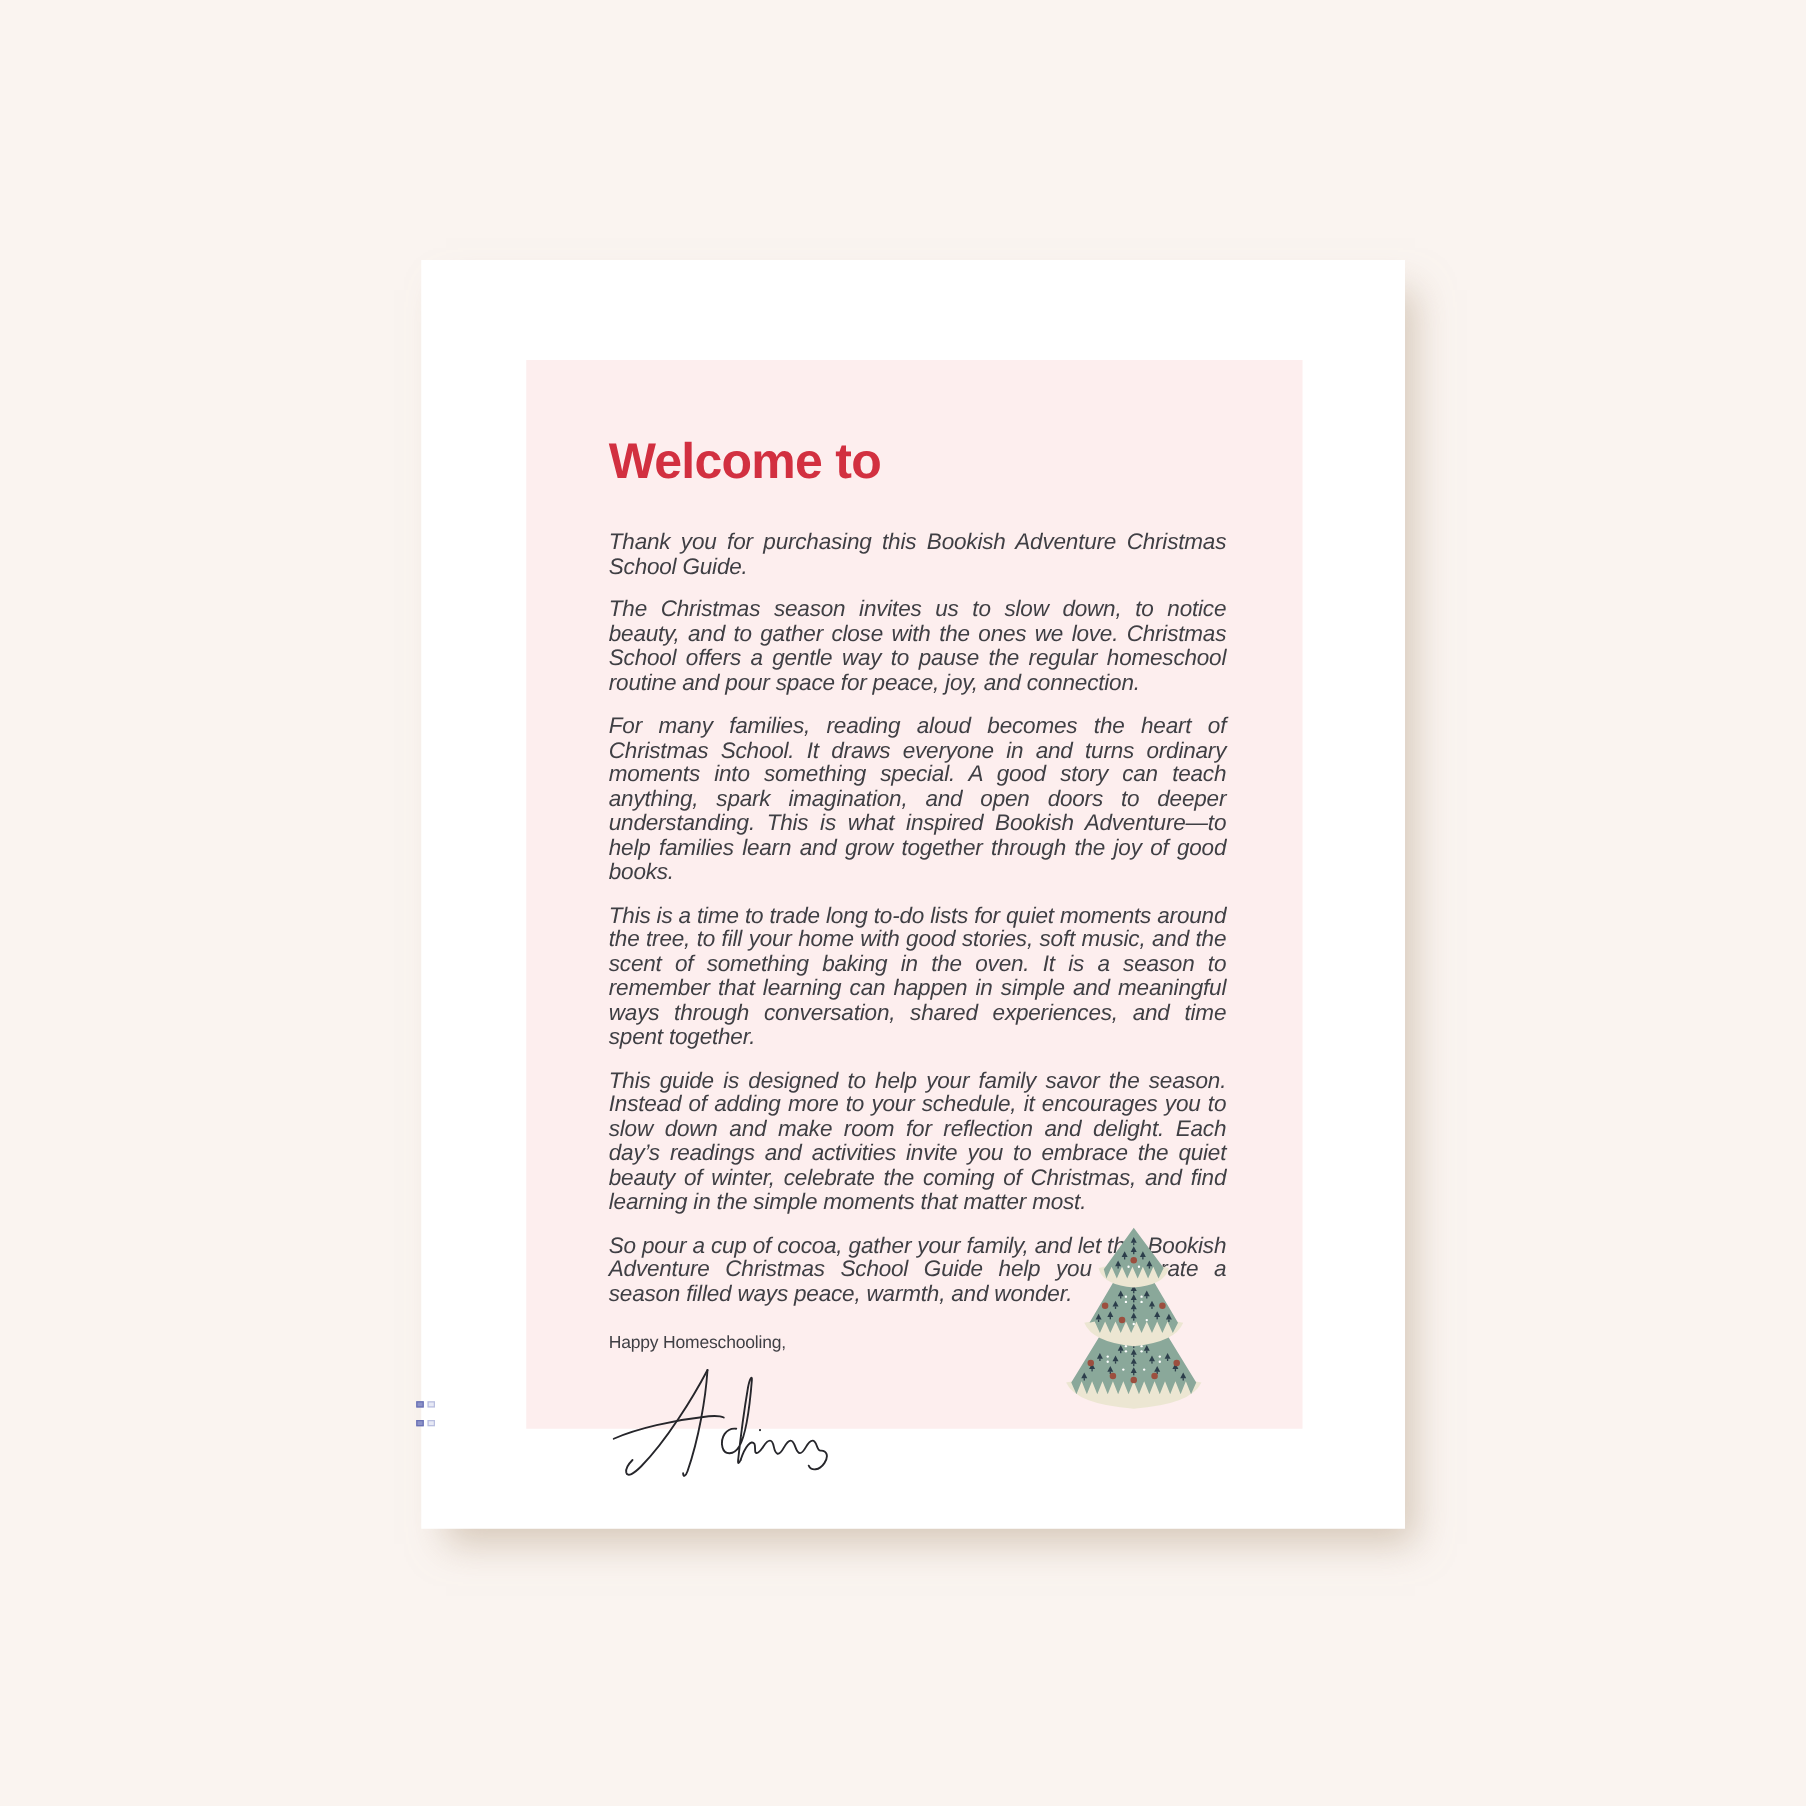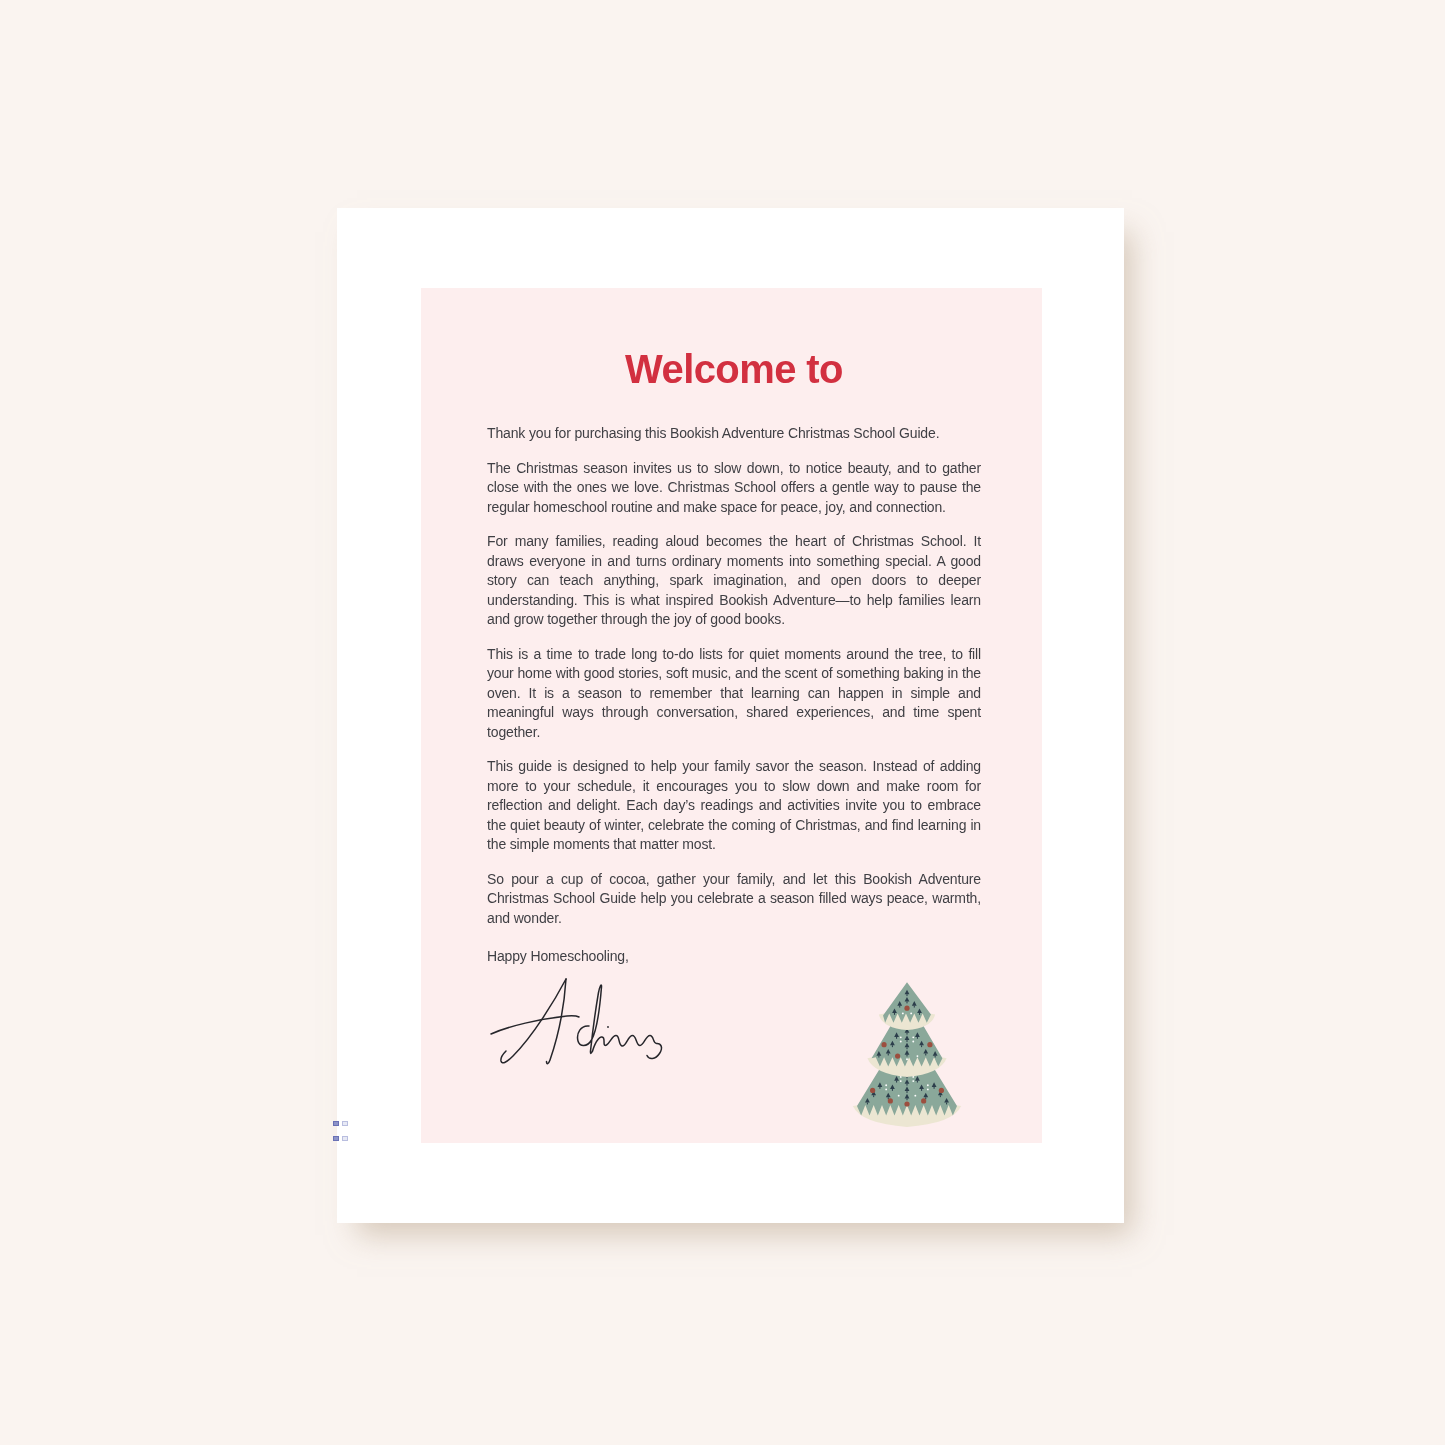--- a/index.html
+++ b/index.html
@@ -25,28 +25,29 @@
     padding: 58px 61px 0 66px;
   }
   .title {
     color: #d23040;
     font-weight: 800;
     font-size: 40px;
     line-height: 46px;
     letter-spacing: -0.6px;
     margin-bottom: 32px;
   }
-  .title span { display: block; text-align: center; }
+  .title span { display: block; }
   .body-text p {
     color: #3f3f44;
-    font-size: 14px;
+    font-size: 18px;
     line-height: 19.5px;
     letter-spacing: -0.15px;
     text-align: justify;
     margin-bottom: 15px;
+    font-style: italic;
   }
   .closing {
     color: #3f3f44;
     font-size: 14px;
     letter-spacing: -0.15px;
     margin-top: 20px;
   }
   .signature-svg {
     display: block;
     margin: 10px 0 0 2px;
@@ -92,21 +93,21 @@
   </div>
 
   <div class="card">
 
     <h1 class="title">
       <span>Welcome to</span>
     </h1>
 
     <div class="body-text">
       <p>Thank you for purchasing this Bookish Adventure Christmas School Guide.</p>
-      <p>The Christmas season invites us to slow down, to notice beauty, and to gather close with the ones we love. Christmas School offers a gentle way to pause the regular homeschool routine and make space for peace, joy, and connection.</p>
+      <p>The Christmas season invites us to slow down, to notice beauty, and to gather close with the ones we love. Christmas School offers a gentle way to pause the regular homeschool routine and pour space for peace, joy, and connection.</p>
       <p>For many families, reading aloud becomes the heart of Christmas School. It draws everyone in and turns ordinary moments into something special. A good story can teach anything, spark imagination, and open doors to deeper understanding. This is what inspired Bookish Adventure—to help families learn and grow together through the joy of good books.</p>
       <p>This is a time to trade long to-do lists for quiet moments around the tree, to fill your home with good stories, soft music, and the scent of something baking in the oven. It is a season to remember that learning can happen in simple and meaningful ways through conversation, shared experiences, and time spent together.</p>
       <p>This guide is designed to help your family savor the season. Instead of adding more to your schedule, it encourages you to slow down and make room for reflection and delight. Each day’s readings and activities invite you to embrace the quiet beauty of winter, celebrate the coming of Christmas, and find learning in the simple moments that matter most.</p>
       <p>So pour a cup of cocoa, gather your family, and let this Bookish Adventure Christmas School Guide help you celebrate a season filled ways peace, warmth, and wonder.</p>
     </div>
 
     <p class="closing">Happy Homeschooling,</p>
 
     <span class="visually-hidden">Adrianne</span>
 

